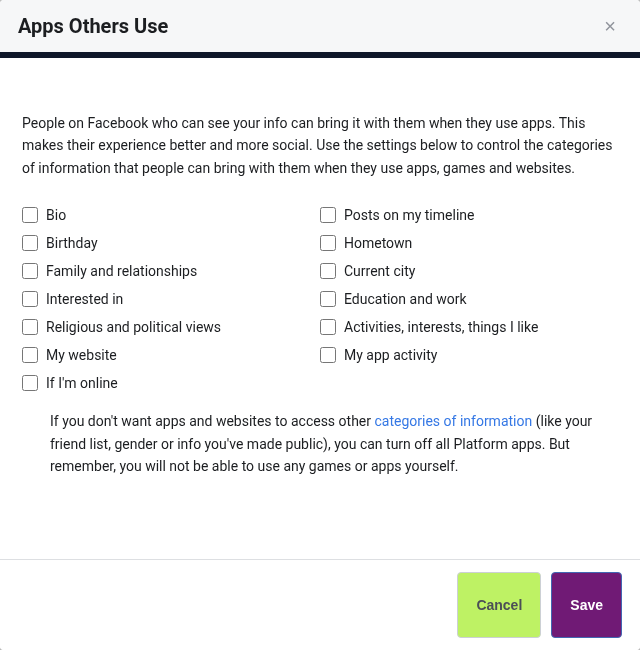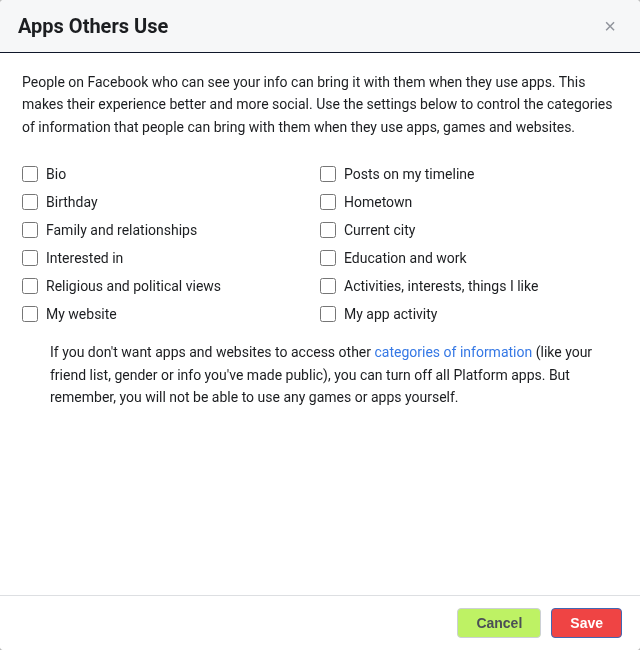--- a/index.html
+++ b/index.html
@@ -23,21 +23,21 @@
       min-height: 650px;
       border-radius: 4px;
       box-shadow: 0 2px 20px rgba(0,0,0,0.3);
       overflow: hidden;
       display: flex;
       flex-direction: column;
     }
 
     .modal-header {
       background: #f6f7f8;
-      border-bottom: 1px solid #0f172a;
+      border-bottom: 6px solid #0f172a;
       padding: 14px 18px;
       display: flex;
       align-items: center;
       justify-content: space-between;
     }
 
     .modal-title {
       font-size: 20px;
       font-weight: bold;
       color: #1c1e21;
@@ -56,20 +56,21 @@
     .modal-body {
       padding: 18px 22px;
       flex: 1;
     }
 
     .description {
       font-size: 14px;
       color: #1c1e21;
       line-height: 1.6;
       margin-bottom: 22px;
+      margin-top: 36px;
     }
 
     .checkboxes-grid {
       display: grid;
       grid-template-columns: 1fr 1fr;
       gap: 0;
       margin-bottom: 13px;
     }
 
     .checkbox-item {
@@ -121,24 +122,24 @@
       border: 1px solid #ccd0d5;
       border-radius: 4px;
       padding: 6px 18px;
       font-size: 14px;
       font-weight: bold;
       color: #4b4f56;
       cursor: pointer;
     }
 
     .btn-save {
-      background: #ef4444;
+      background: #701a75;
       border: 1px solid #4267b2;
       border-radius: 4px;
-      padding: 6px 18px;
+      padding: 24px 18px;
       font-size: 14px;
       font-weight: bold;
       color: #fff;
       cursor: pointer;
     }
   </style>
 </head>
 <body>
 
 <div class="modal">
@@ -172,20 +173,24 @@
             <label for="cb-interested" class="checkbox-label">Interested in</label>
           </div>
           <div class="checkbox-item">
             <input type="checkbox" id="cb-religious" style="">
             <label for="cb-religious" class="checkbox-label">Religious and political views</label>
           </div>
           <div class="checkbox-item">
             <input type="checkbox" id="cb-website" style="">
             <label for="cb-website" class="checkbox-label">My website</label>
           </div>
+          <div class="checkbox-item">
+            <input type="checkbox" id="cb-online" style="">
+            <label for="cb-online" class="checkbox-label">If I'm online</label>
+          </div>
         </div>
       <div>
 
       <div class="checkbox-item">
             <input type="checkbox" id="cb-posts" style="">
             <label for="cb-posts" class="checkbox-label">Posts on my timeline</label>
           </div>
           <div class="checkbox-item">
             <input type="checkbox" id="cb-hometown" style="">
             <label for="cb-hometown" class="checkbox-label">Hometown</label>

